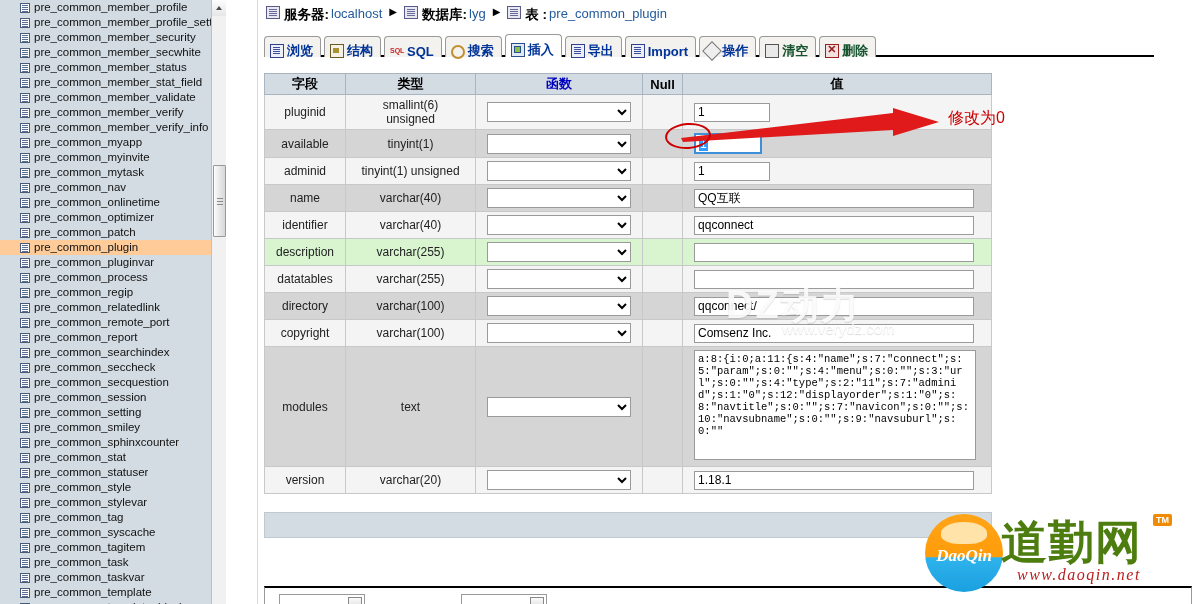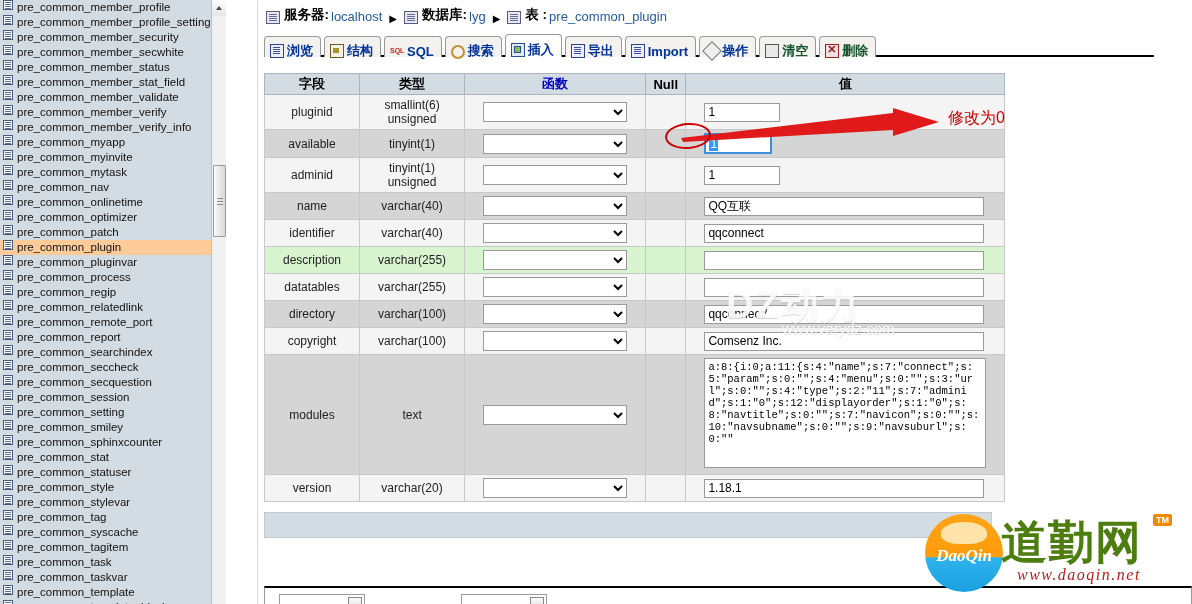--- a/index.html
+++ b/index.html
@@ -20,23 +20,23 @@
   
   #sidebar {
     position: absolute;
     left: 0; top: 0;
     width: 226px; height: 604px;
     background: #d3dce3;
     overflow: hidden;
   }
   .tbl-item {
     display: flex;
-    align-items: flex-start;
+    align-items: center;
     height: 15px;
-    padding-left: 3px;
+    padding-left: 20px;
     font-size: 11.5px;
     color: #111;
     white-space: nowrap;
     line-height: 15px;
   }
   .tbl-item.selected { background: #ffcc99; }
   .tbl-icon {
     width: 10px; height: 10px;
     margin-right: 4px;
     flex: 0 0 10px;
@@ -105,21 +105,21 @@
     width: 934px; height: 604px;
     background: #fff;
     overflow: hidden;
   }
 
   
   #breadcrumb {
     position: absolute;
     left: 8px; top: 6px;
     display: flex;
-    align-items: flex-end;
+    align-items: flex-start;
     font-size: 13px;
     white-space: nowrap;
   }
   #breadcrumb .bc-icon {
     width: 14px; height: 13px;
     margin-right: 4px;
     flex: 0 0 14px;
     background: #e8e8ef;
     border: 1px solid #5a5a8a;
     position: relative;
@@ -206,21 +206,21 @@
     border: 1px solid #a8b4bf;
     font-size: 13px;
     font-weight: bold;
     color: #000;
     height: 21px;
     padding: 0 4px;
   }
   #field-table th.fn-head { color: #0000c0; }
   #field-table td {
     border: 1px solid #c8c8c8;
-    padding: 3px 18px;
+    padding: 3px 11px;
     vertical-align: middle;
     color: #222;
   }
   #field-table tr.alt td { background: #d5d5d5; }
   #field-table tr:not(.alt) td { background: #f4f4f4; }
   #field-table tr.hl td { background: #d8f5d0 !important; }
 
   td.c-field { width: 78px; text-align: center; font-size: 12px; }
   td.c-type  { width: 130px; text-align: center; font-size: 12px; }
   td.c-func  { width: 160px; text-align: center; }

